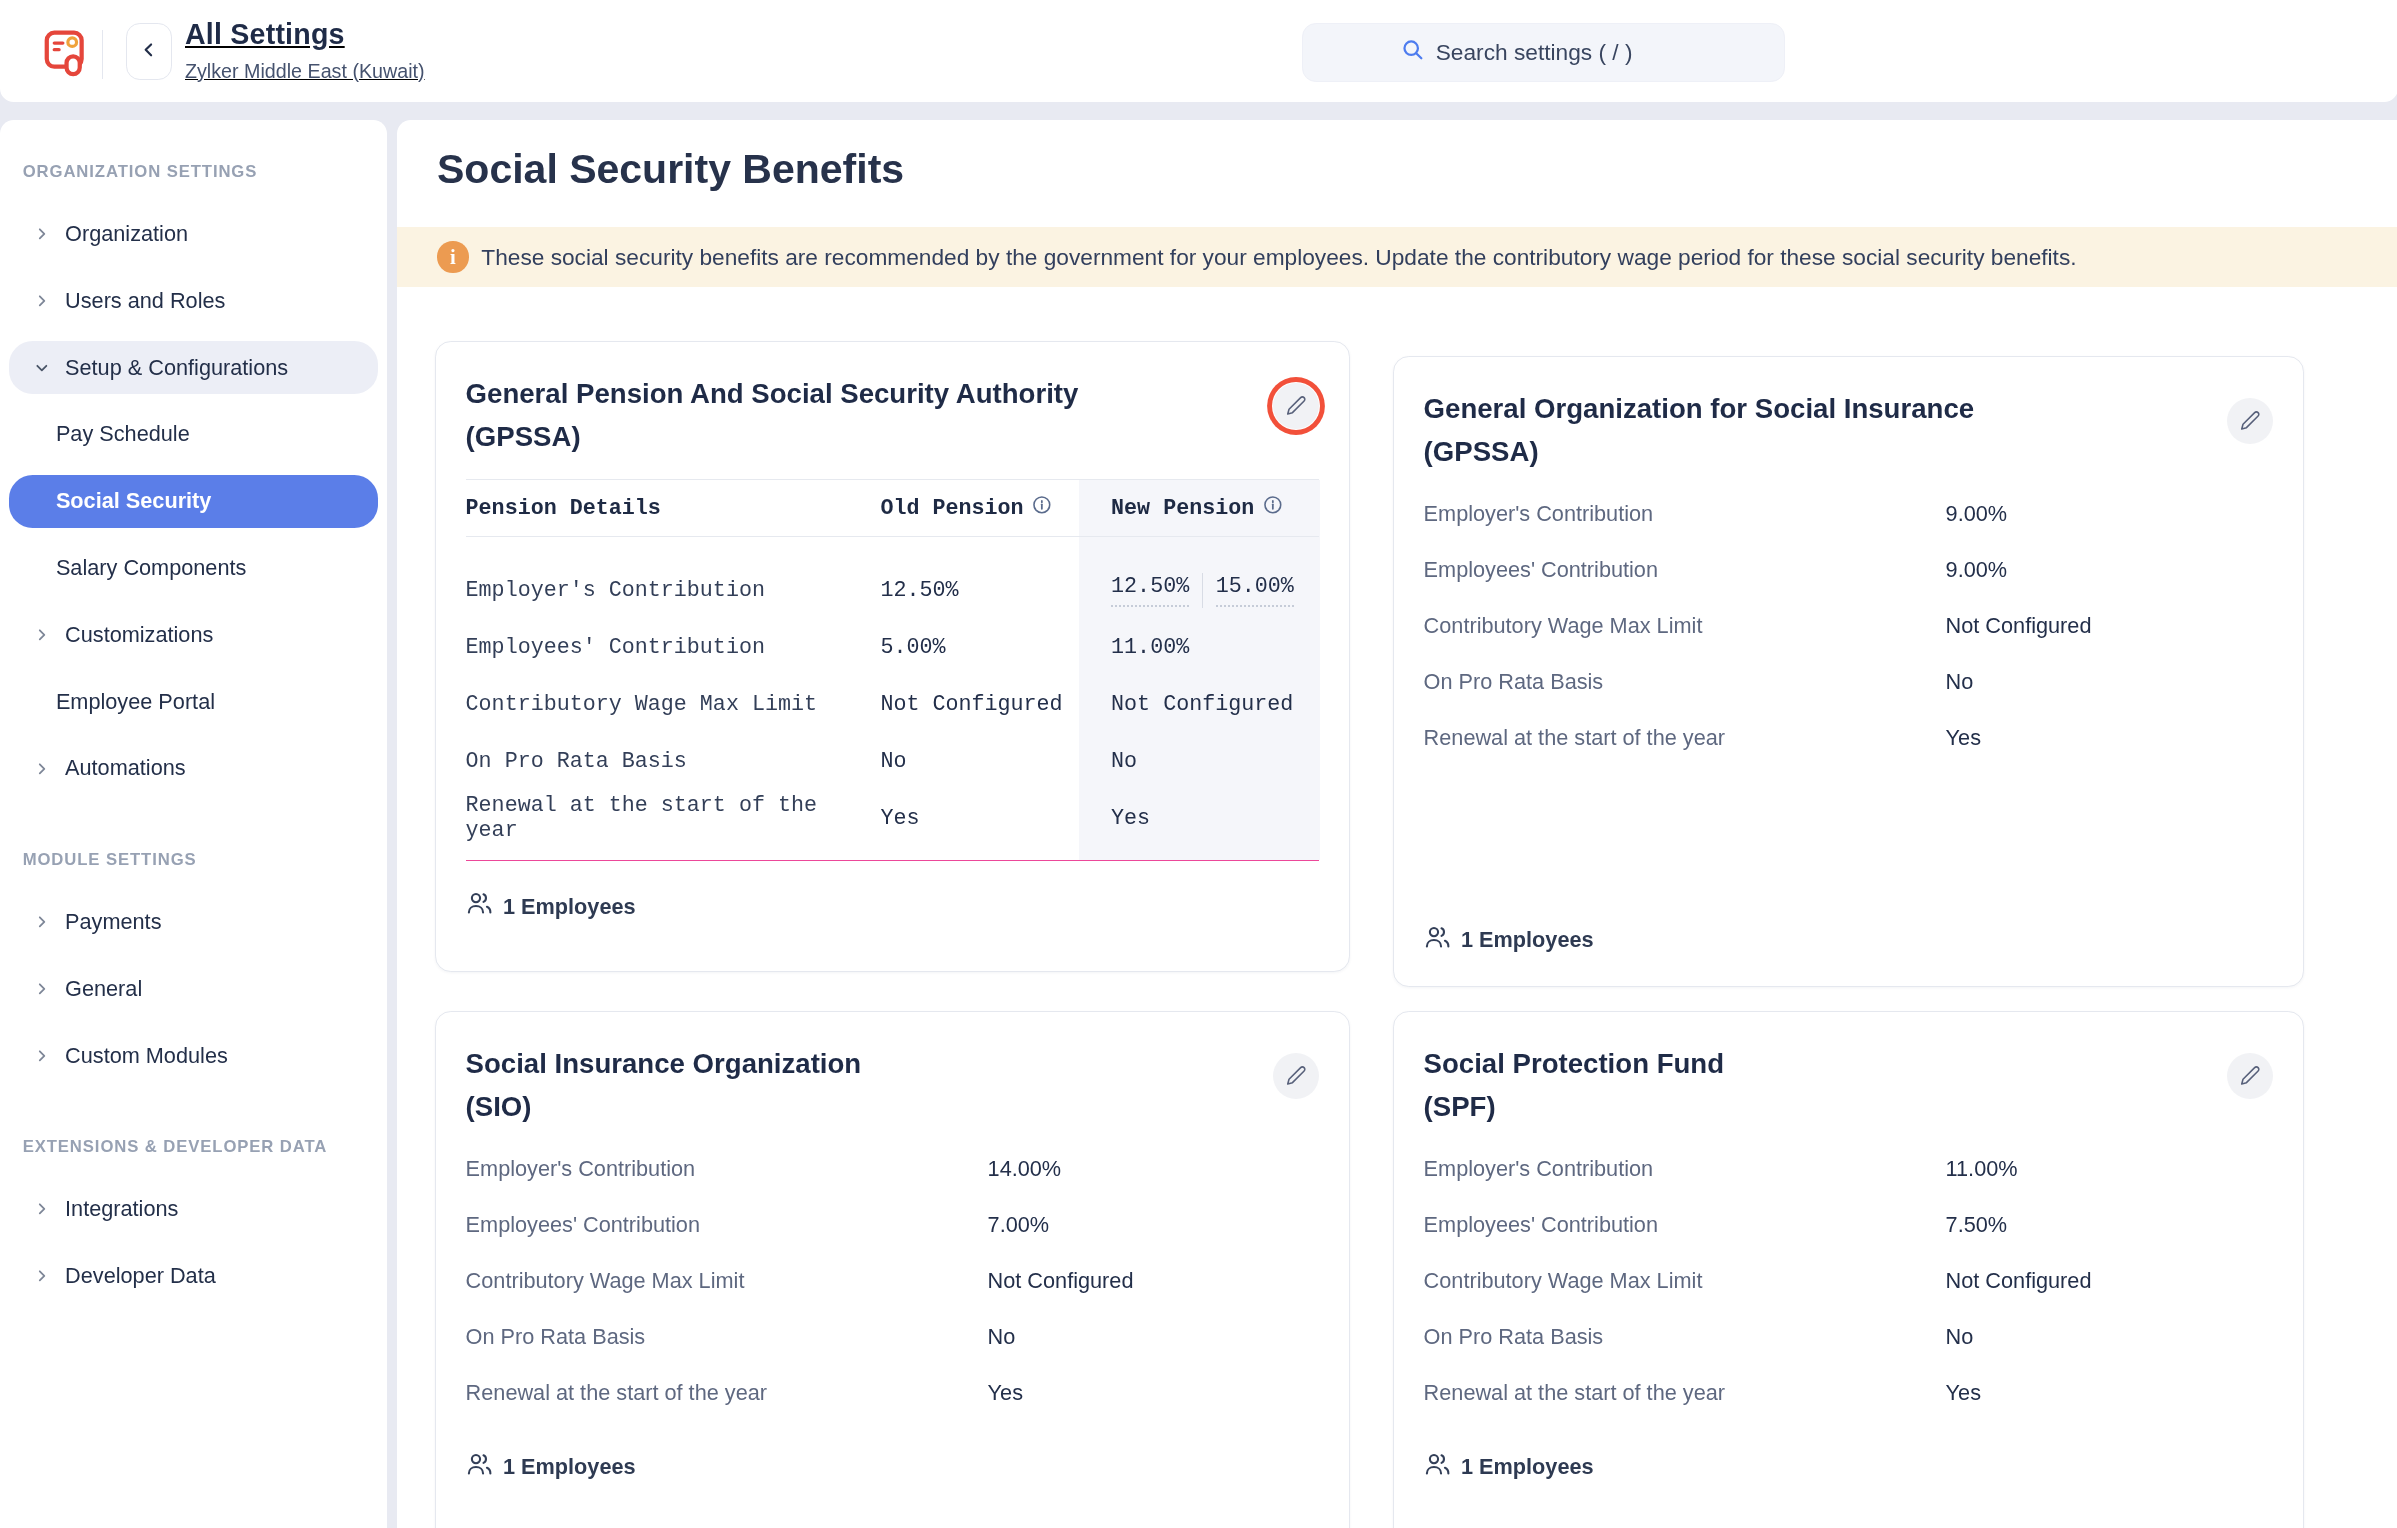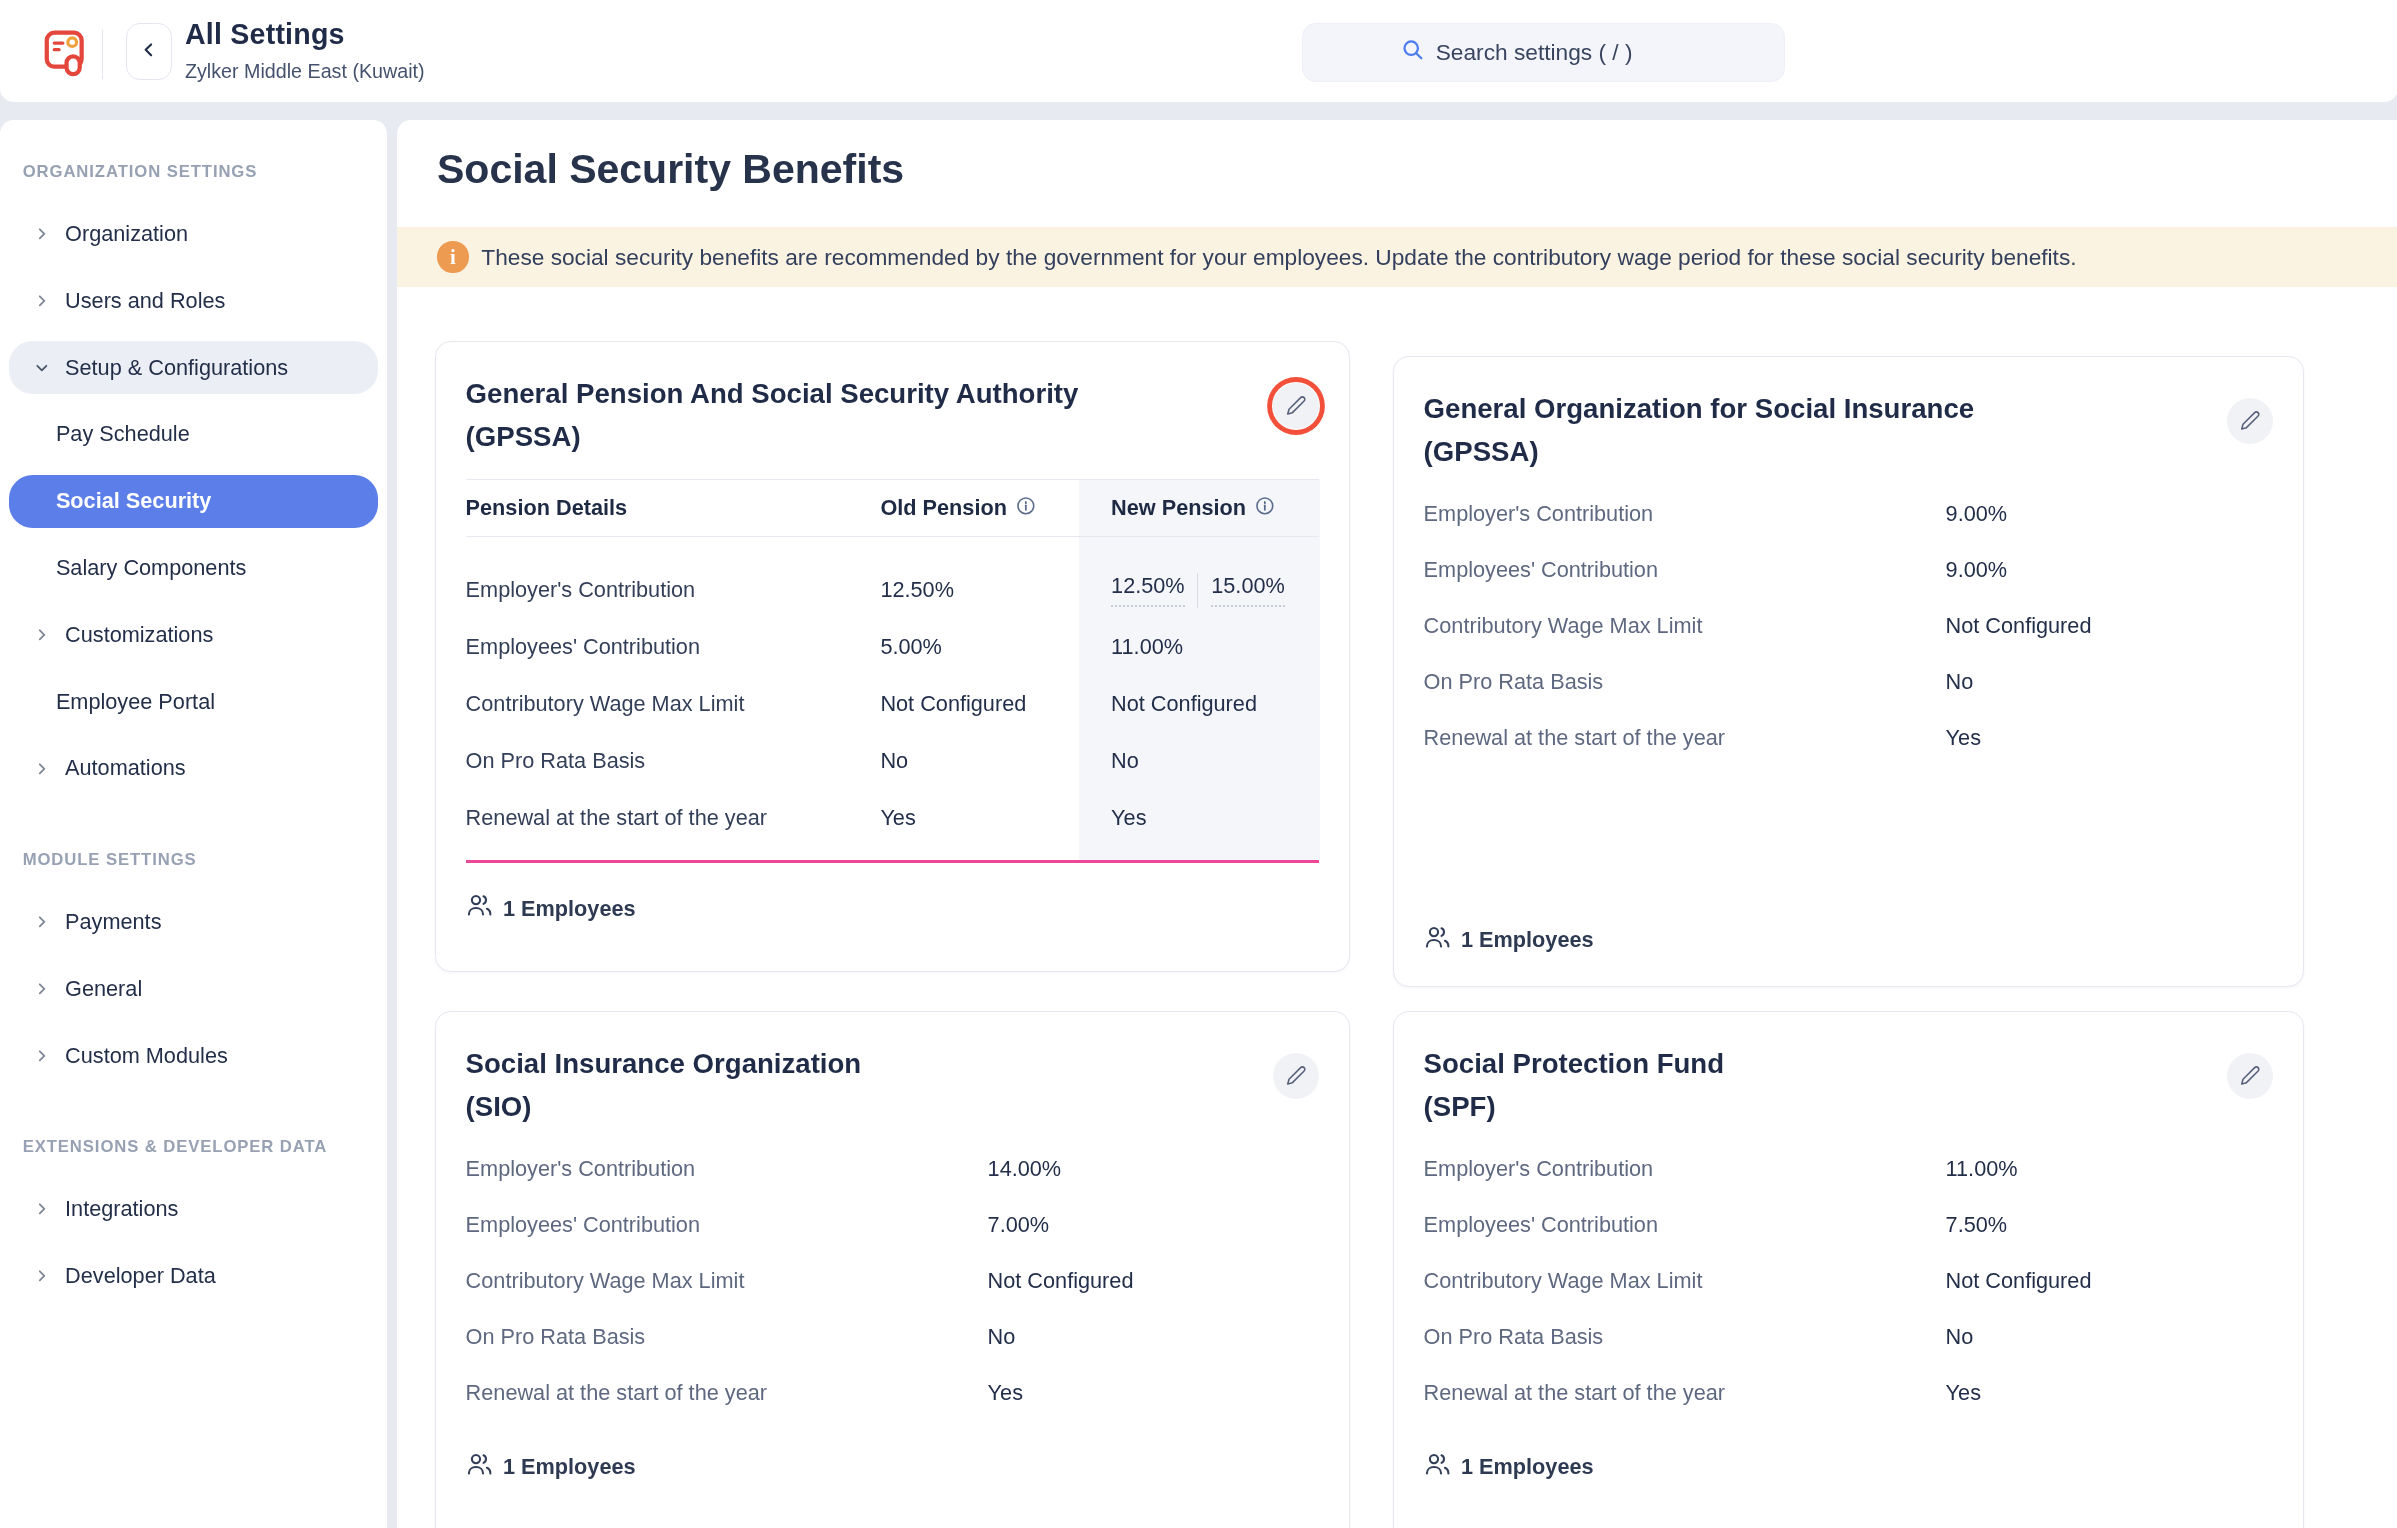--- a/index.html
+++ b/index.html
@@ -7,21 +7,21 @@
               font-family:"Liberation Sans", sans-serif; }
 
   
   .header { position:absolute; left:0; top:0; width:2398px; height:102px; background:#fff;
             border-radius:0 0 13.8px 13.8px; }
   .logo { position:absolute; left:43px; top:27.6px; width:49px; height:49px; }
   .hdr-divider { position:absolute; left:102px; top:29.6px; width:1px; height:49px; background:#E4E7EF; }
   .back-btn { position:absolute; left:126px; top:22.7px; width:46px; height:57px; background:#fff;
               border:1.5px solid #E4E7EF; border-radius:13.8px; cursor:pointer;
               display:flex; align-items:center; justify-content:center; }
-  .hdr-titles { position:absolute; left:185px; top:17.7px; }
+  .hdr-titles { position:absolute; left:185px; top:17.7px;text-decoration:underline; }
   .hdr-title { font-size:28.6px; font-weight:700; color:#1F2B47; letter-spacing:0.2px; }
   .hdr-subtitle { margin-top:8.9px; font-size:19.7px; color:#45526E; }
   .searchbar { position:absolute; left:1302px; top:22.7px; width:483px; height:59px; background:#F3F5FA;
                border:1px solid #EEF0F7; border-radius:13.8px; display:flex; align-items:center;
                justify-content:center; gap:9.9px; cursor:text; }
   .searchbar input { border:none; outline:none; background:transparent; font-size:22.7px;
                      color:#2F3B57; width:251px; font-family:"Liberation Sans", sans-serif; }
   .searchbar input::placeholder { color:#39455F; opacity:1; }
 
   
@@ -61,21 +61,21 @@
   .card4 { left:996px; top:891px; width:911px; height:558px; }
   .card-head { display:flex; justify-content:space-between; align-items:flex-start; }
   .card-title { font-size:27.6px; font-weight:600; color:#1F2B47; line-height:43px; }
   .edit-btn { width:46px; height:46px; border-radius:50%; background:#F1F2F5; border:none;
               display:flex; align-items:center; justify-content:center; cursor:pointer;
               margin-top:11.8px; flex:none; }
   .edit-btn.ringed { box-shadow:0 0 0 1px #fff, 0 0 0 5.9px #F2503A; }
 
   
   .ptable { position:relative; margin-top:21.7px; border-top:1px solid #E6E9EF;
-            border-bottom:3px solid #ec4899; }
+            border-bottom:1px solid #ec4899;font-family:Liberation Mono, monospace; }
   .shade { position:absolute; left:613px; top:0; bottom:0; width:241px; background:#F5F6FA; }
   .pt-row { position:relative; display:grid; grid-template-columns:399px 214px 241px;
             align-items:center; height:57px; }
   .pt-row.head { height:57px; border-bottom:1px solid #E6E9EF; }
   .pt-cell { font-size:21.7px; color:#333F58; display:flex; align-items:center; }
   .pt-cell.h { font-weight:700; color:#1E2A44; gap:8.9px; }
   .pt-cell.c3 { padding-left:32.5px; }
   .pt-cell.c2 { padding-left:15.8px; }
   .pt-cell.val { color:#232F4A; font-weight:500; }
   .pt-body { padding:24.6px 0 12.8px 0; }

